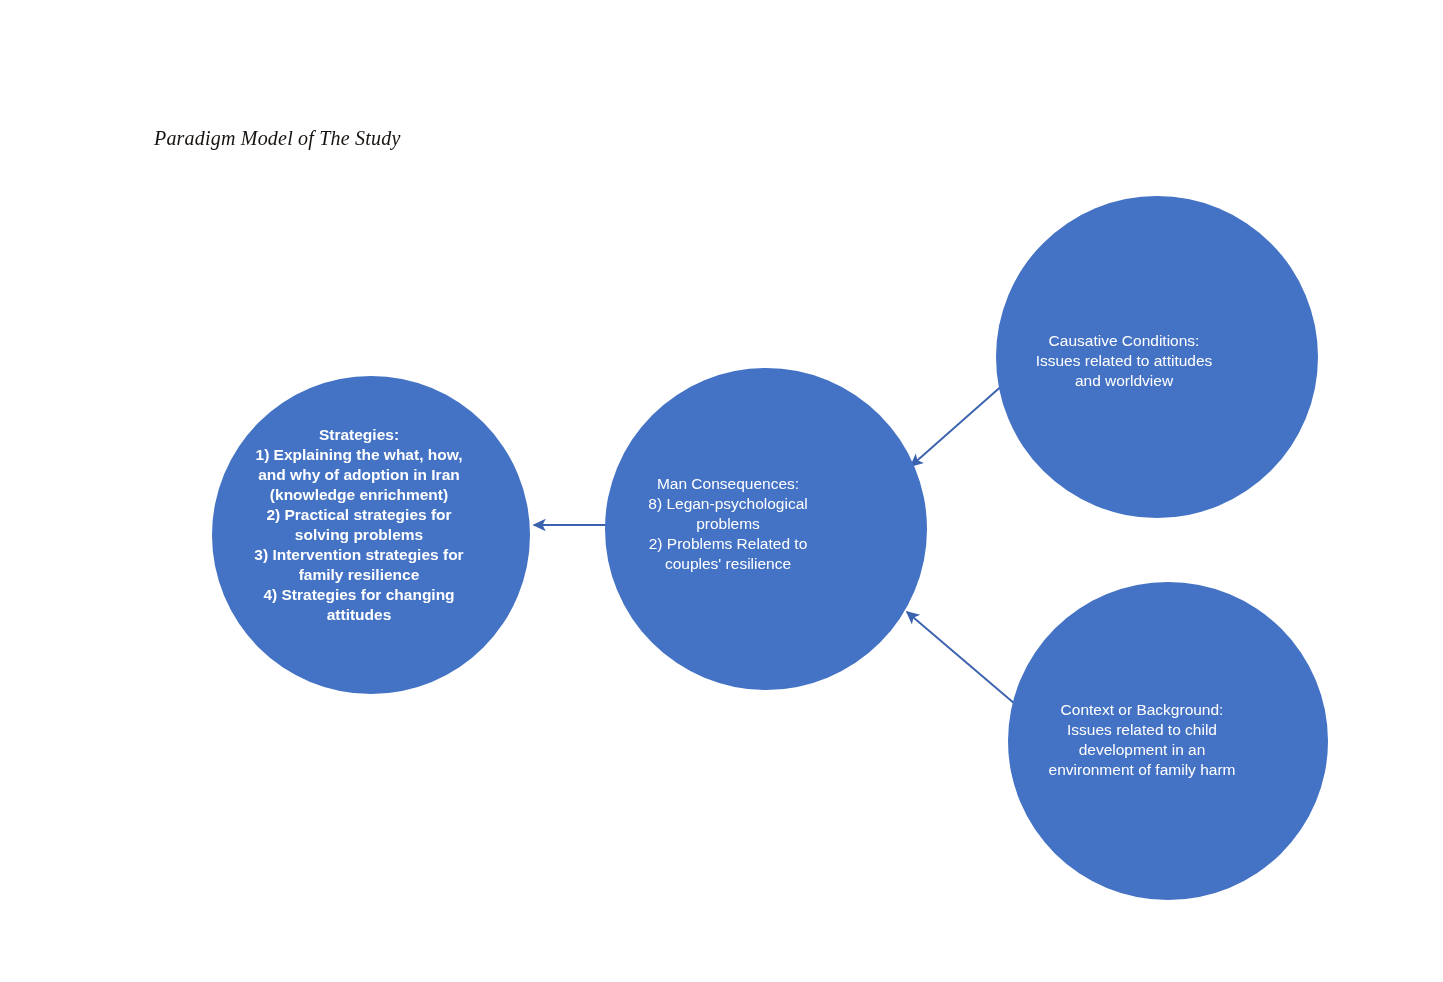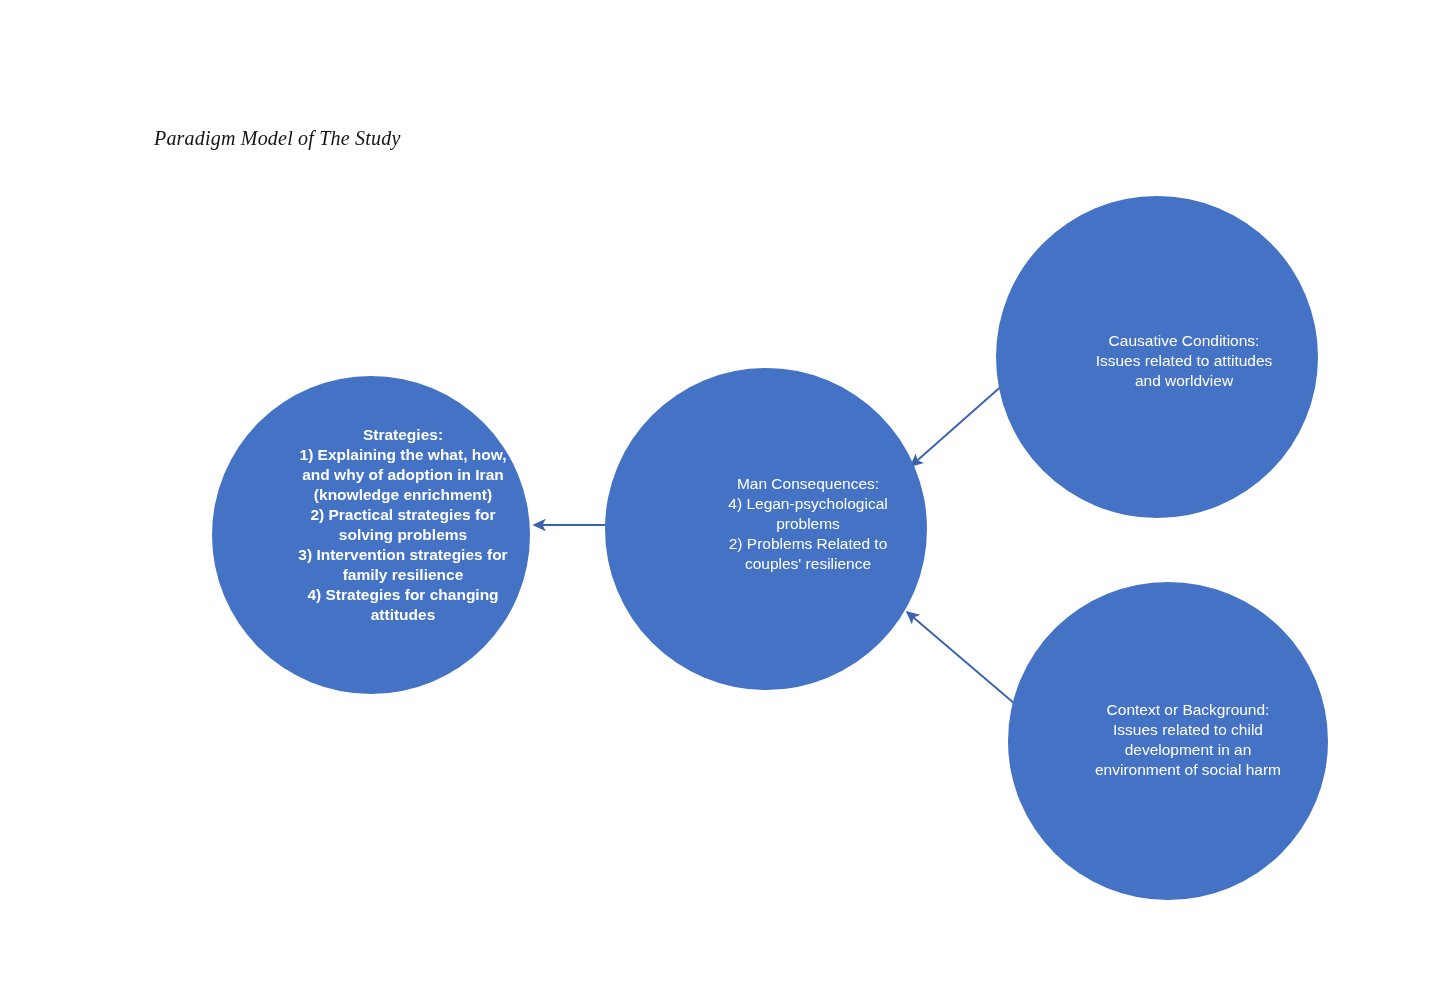--- a/index.html
+++ b/index.html
@@ -25,21 +25,21 @@
     color: #16120f;
     white-space: nowrap;
     letter-spacing: 0.2px;
   }
   .node {
     position: absolute;
     border-radius: 50%;
     background: #4472C4;
     display: flex;
     align-items: center;
-    justify-content: flex-end;
+    justify-content: flex-start;
     box-sizing: border-box;
   }
   .node-label {
     color: #ffffff;
     font-family: "Liberation Sans", sans-serif;
     text-align: center;
     line-height: 20px;
     font-size: 15.5px;
     white-space: pre-line;
     padding: 0 6px;
@@ -124,32 +124,32 @@
 2) Practical strategies for
 solving problems
 3) Intervention strategies for
 family resilience
 4) Strategies for changing
 attitudes</div>
   </div>
 
   <div class="node" id="node-consequences">
     <div class="node-label">Man Consequences:
-4) Legan-psychological
+8) Legan-psychological
 problems
 2) Problems Related to
 couples' resilience</div>
   </div>
 
   <div class="node" id="node-causative">
     <div class="node-label">Causative Conditions:
 Issues related to attitudes
 and worldview</div>
   </div>
 
   <div class="node" id="node-context">
     <div class="node-label">Context or Background:
 Issues related to child
 development in an
-environment of social harm</div>
+environment of family harm</div>
   </div>
 
 </div>
 
 </body></html>

